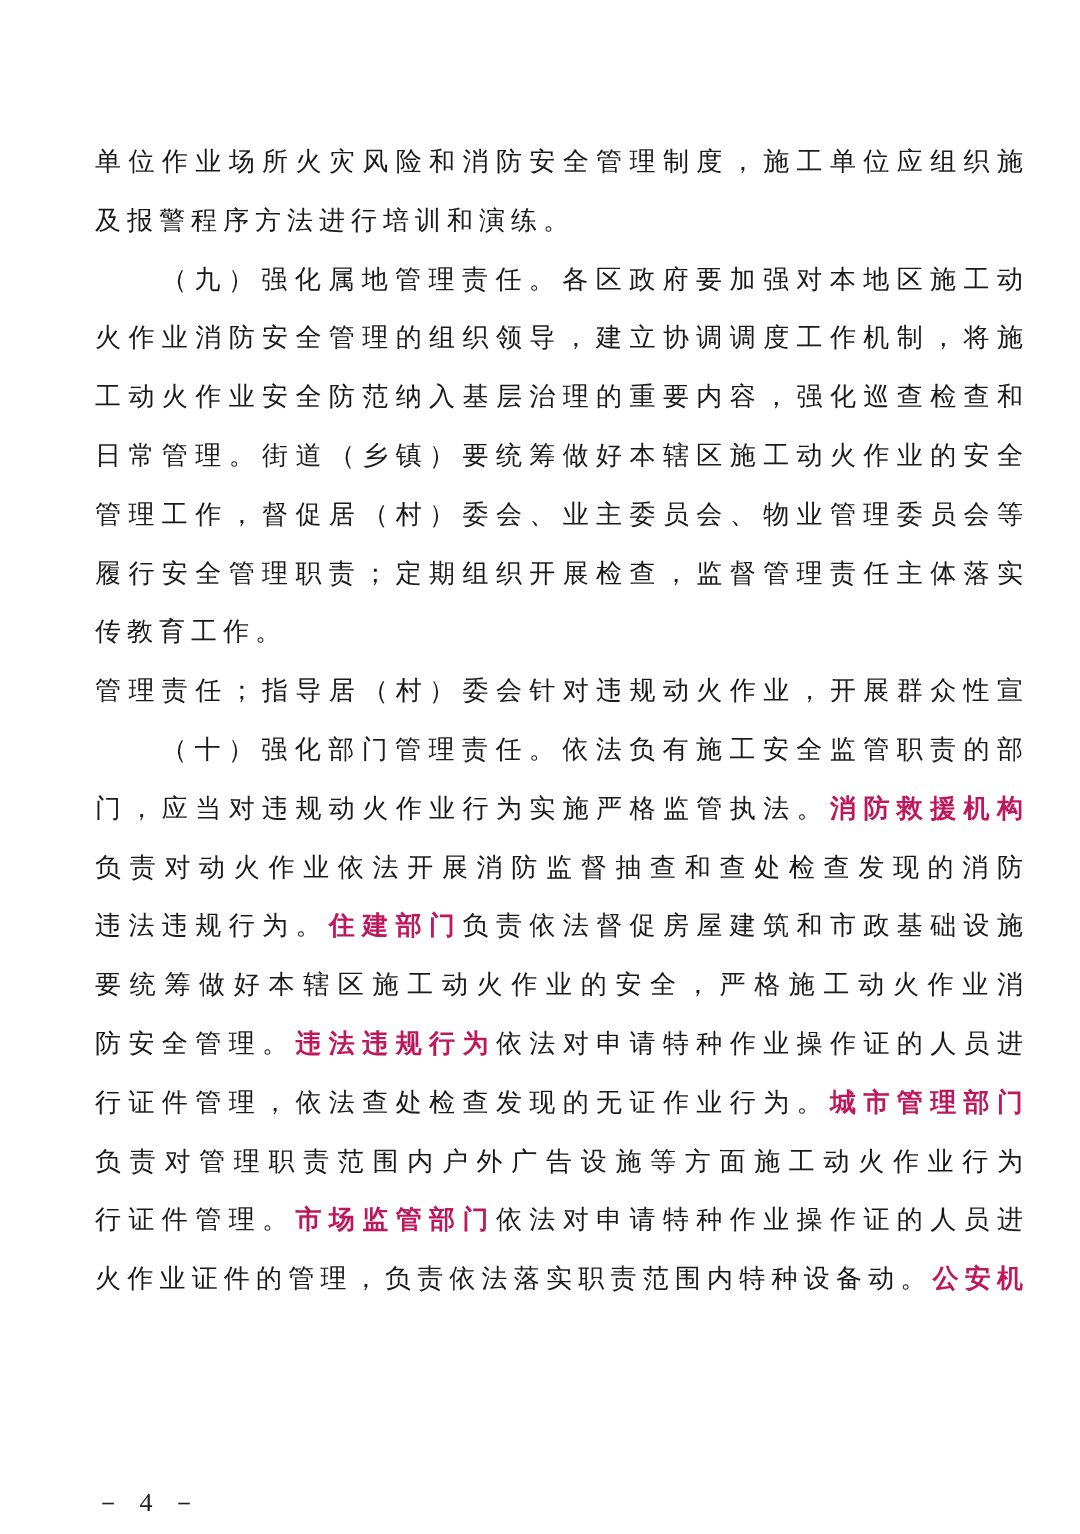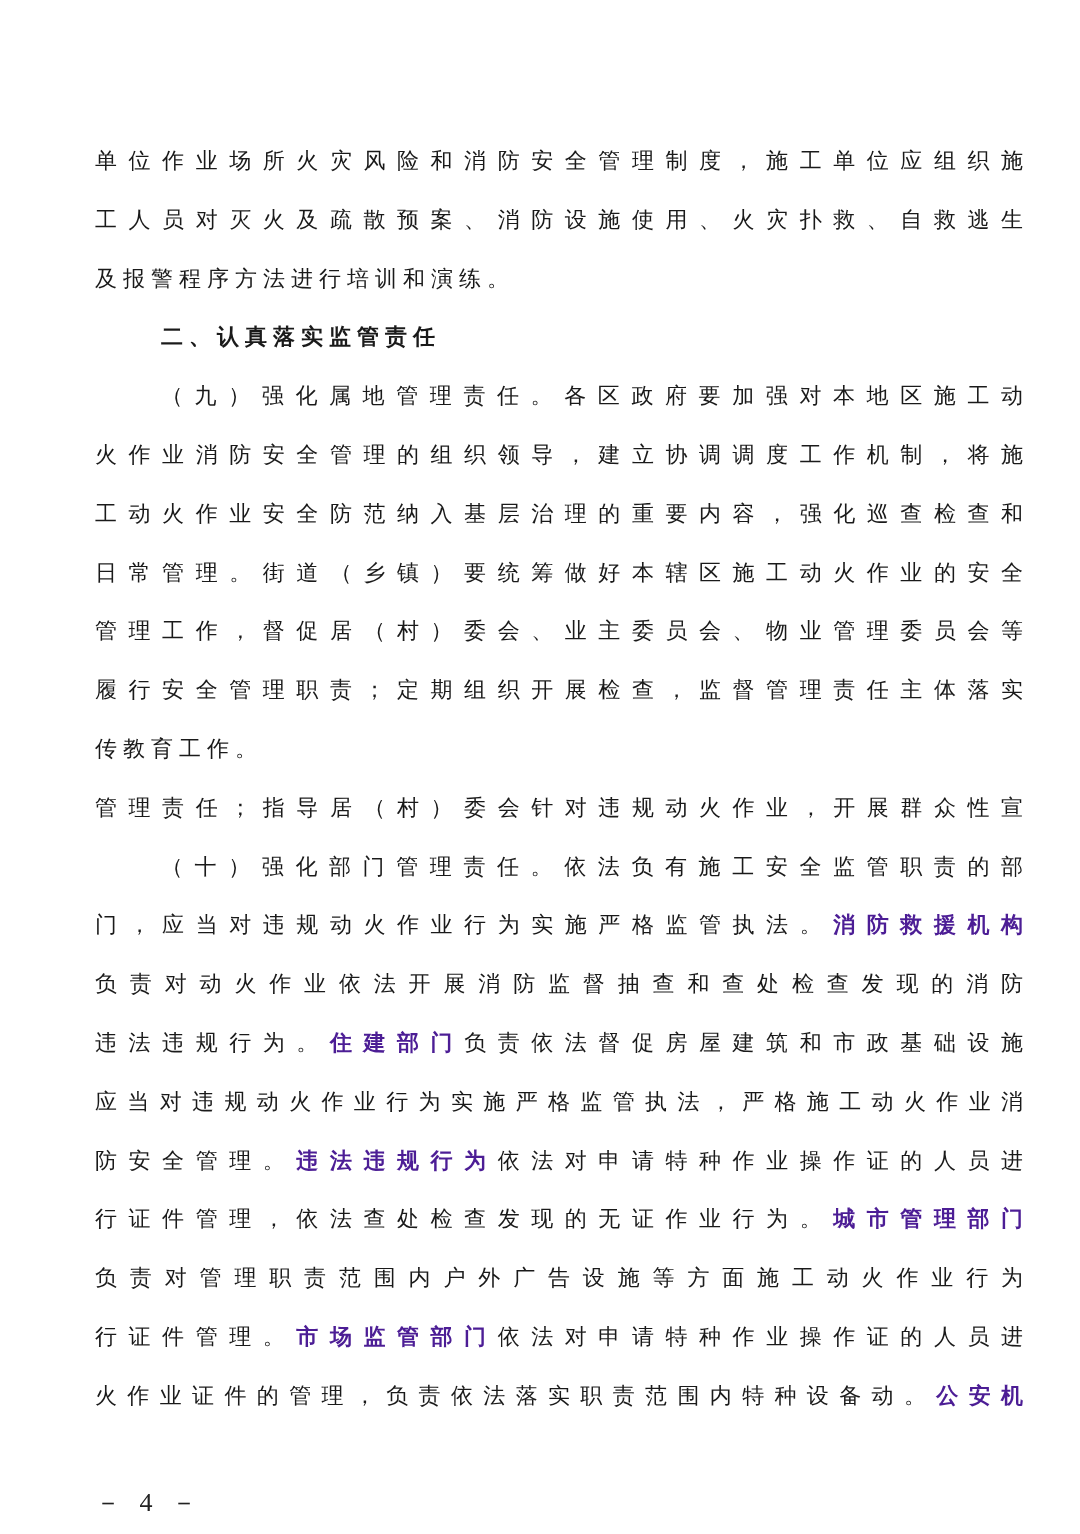--- a/index.html
+++ b/index.html
@@ -25,21 +25,21 @@
   }
   .body-text {
     position: absolute;
     left: 95px;
     top: 132px;
     width: 928px;
   }
   .line {
     height: 58.8px;
     line-height: 58.8px;
-    font-size: 22px;
+    font-size: 26px;
     white-space: nowrap;
     text-align: justify;
     text-align-last: justify;
     letter-spacing: 0;
     overflow: hidden;
   }
   .line.last {
     text-align-last: left;
     letter-spacing: 6px;
   }
@@ -48,55 +48,53 @@
   }
   .heading {
     font-weight: bold;
     text-align-last: left;
     letter-spacing: 3px;
     font-family: "DejaVu Sans", "Liberation Sans", sans-serif;
   }
   .seg-bold {
     font-weight: bold;
     font-family: "DejaVu Sans", "Liberation Sans", sans-serif;
-    color: #4c1d95;
+    color: #be185d;
   }
   .page-number {
     position: absolute;
     left: 95px;
     top: 1486px;
     font-size: 26px;
     line-height: 34px;
     font-family: "Liberation Serif", "DejaVu Serif", serif;
     color: #222;
     letter-spacing: 6px;
   }
 </style>
 </head>
 <body>
 
 <div class="page">
   <div class="body-text" id="body-text">
       <div class="line"><span>单位作业场所火灾风险和消防安全管理制度，施工单位应组织施</span></div>
-      <div class="line"><span>工人员对灭火及疏散预案、消防设施使用、火灾扑救、自救逃生</span></div>
       <div class="line last"><span>及报警程序方法进行培训和演练。</span></div>
-      <div class="line indent last heading"><span>二、认真落实监管责任</span></div>
       <div class="line indent"><span>（九）强化属地管理责任。各区政府要加强对本地区施工动</span></div>
       <div class="line"><span>火作业消防安全管理的组织领导，建立协调调度工作机制，将施</span></div>
       <div class="line"><span>工动火作业安全防范纳入基层治理的重要内容，强化巡查检查和</span></div>
       <div class="line"><span>日常管理。街道（乡镇）要统筹做好本辖区施工动火作业的安全</span></div>
       <div class="line"><span>管理工作，督促居（村）委会、业主委员会、物业管理委员会等</span></div>
       <div class="line"><span>履行安全管理职责；定期组织开展检查，监督管理责任主体落实</span></div>
       <div class="line last"><span>传教育工作。</span></div>
       <div class="line"><span>管理责任；指导居（村）委会针对违规动火作业，开展群众性宣</span></div>
       <div class="line indent"><span>（十）强化部门管理责任。依法负有施工安全监管职责的部</span></div>
       <div class="line"><span>门，应当对违规动火作业行为实施严格监管执法。</span><span class="seg-bold">消防救援机构</span></div>
       <div class="line"><span>负责对动火作业依法开展消防监督抽查和查处检查发现的消防</span></div>
       <div class="line"><span>违法违规行为。</span><span class="seg-bold">住建部门</span><span>负责依法督促房屋建筑和市政基础设施</span></div>
-      <div class="line"><span>应当对违规动火作业行为实施严格监管执法，严格施工动火作业消</span></div>
+      <div class="line"><span>要统筹做好本辖区施工动火作业的安全，严格施工动火作业消</span></div>
       <div class="line"><span>防安全管理。</span><span class="seg-bold">违法违规行为</span><span>依法对申请特种作业操作证的人员进</span></div>
       <div class="line"><span>行证件管理，依法查处检查发现的无证作业行为。</span><span class="seg-bold">城市管理部门</span></div>
       <div class="line"><span>负责对管理职责范围内户外广告设施等方面施工动火作业行为</span></div>
       <div class="line"><span>行证件管理。</span><span class="seg-bold">市场监管部门</span><span>依法对申请特种作业操作证的人员进</span></div>
       <div class="line"><span>火作业证件的管理，负责依法落实职责范围内特种设备动。</span><span class="seg-bold">公安机</span></div>
     </div>
   <div class="page-number">－ 4 －</div>
 </div>
 
 </body></html>

